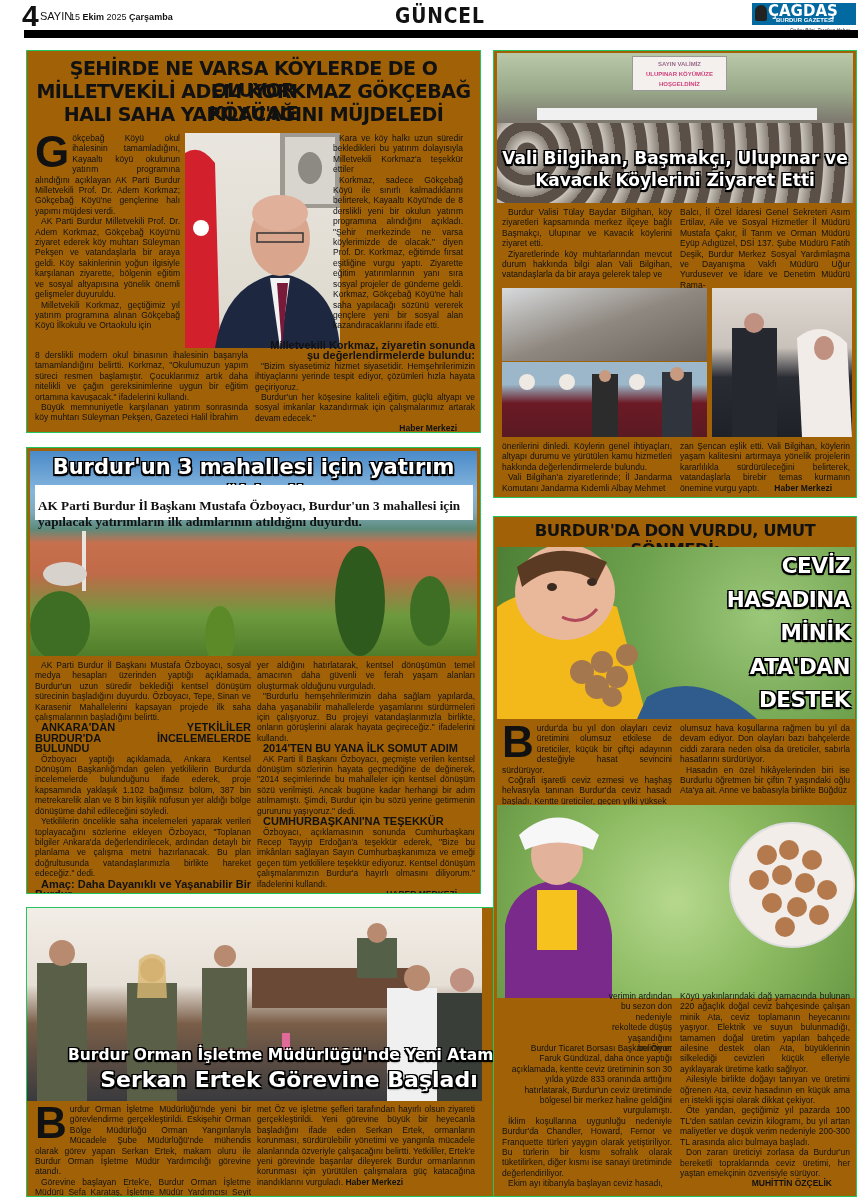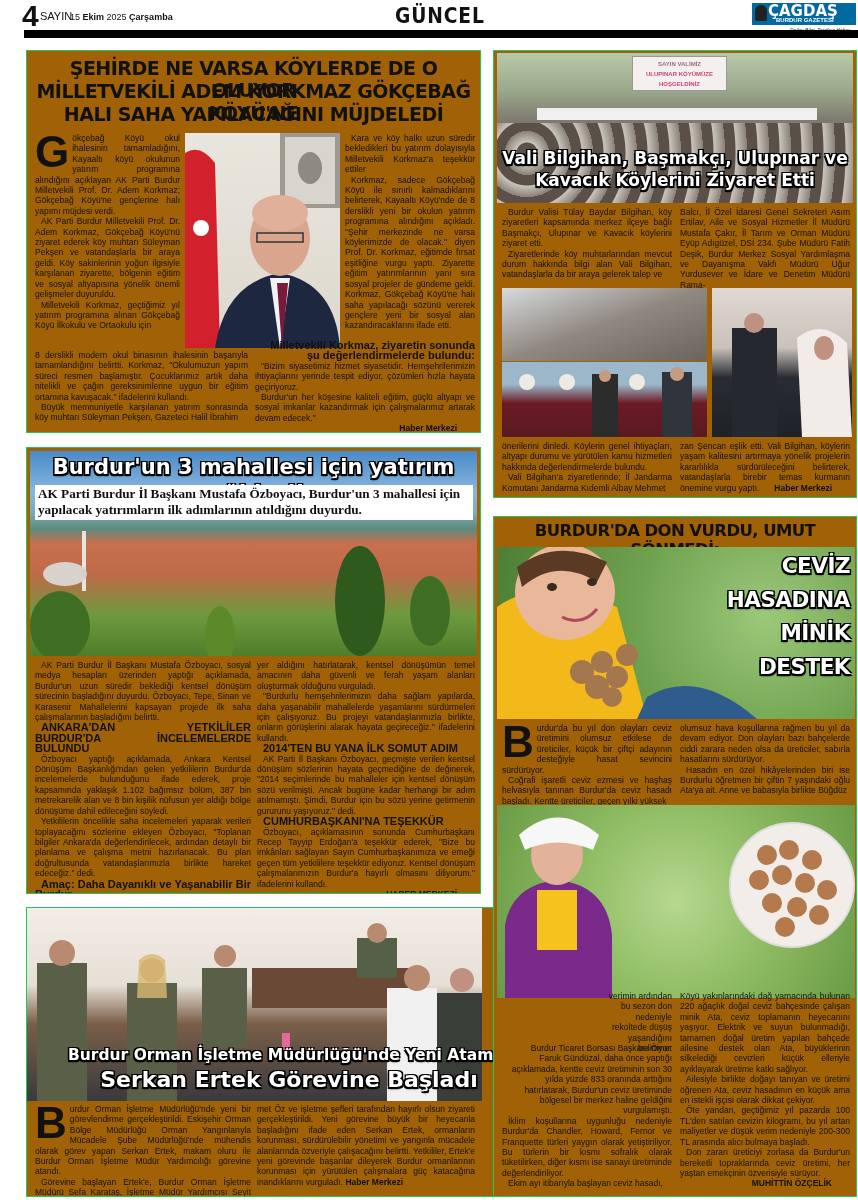--- a/index.html
+++ b/index.html
@@ -81,21 +81,21 @@
       <rect x="100" y="4" width="50" height="67" fill="#d8d5ce"></rect>
       <ellipse cx="125" cy="35" rx="12" ry="16" fill="#8d8a84"></ellipse>
       <path d="M30 215 Q40 150 95 140 Q150 150 155 215Z" fill="#1d2740"></path>
       <path d="M85 145 L95 215 L105 145Z" fill="#f2f2f2"></path>
       <path d="M92 150 L97 215 L103 150Z" fill="#7a1a3a"></path>
       <ellipse cx="95" cy="105" rx="30" ry="38" fill="#d9a58c"></ellipse>
       <ellipse cx="95" cy="80" rx="28" ry="18" fill="#e0b09a"></ellipse>
       <rect x="72" y="100" width="46" height="9" fill="none" stroke="#333" stroke-width="1.5"></rect>
     </svg>
   </div>
-  <div class="col txt" style="left:318px;top:82px;width:130px">
+  <div class="col txt" style="left:306px;top:82px;width:130px">
     <p>Kara ve köy halkı uzun süredir bekledikleri bu yatırım dolayısıyla Milletvekili Korkmaz'a teşekkür ettiler</p>
     <p>Korkmaz, sadece Gökçebağ Köyü ile sınırlı kalmadıklarını belirterek, Kayaaltı Köyü'nde de 8 derslikli yeni bir okulun yatırım programına alındığını açıkladı. "Şehir merkezinde ne varsa köylerimizde de olacak." diyen Prof. Dr. Korkmaz, eğitimde fırsat eşitliğine vurgu yaptı. Ziyarette eğitim yatırımlarının yanı sıra sosyal projeler de gündeme geldi. Korkmaz, Gökçebağ Köyü'ne halı saha yapılacağı sözünü vererek gençlere yeni bir sosyal alan kazandıracaklarını ifade etti.</p>
   </div>
   <div class="col txt" style="left:8px;top:299px;width:213px">
     <span>8 derslikli modern okul binasının ihalesinin başarıyla tamamlandığını belirtti. Korkmaz, "Okulumuzun yapım süreci resmen başlamıştır. Çocuklarımız artık daha nitelikli ve çağın gereksinimlerine uygun bir eğitim ortamına kavuşacak." ifadelerini kullandı.</span>
     <p>Büyük memnuniyetle karşılanan yatırım sonrasında köy muhtarı Süleyman Pekşen, Gazeteci Halil İbrahim</p>
   </div>
   <div class="col txt" style="left:228px;top:289px;width:220px">
     <p class="sub" style="text-align:right">Milletvekili Korkmaz, ziyaretin sonunda şu değerlendirmelerde bulundu:</p>
     <p>"Bizim siyasetimiz hizmet siyasetidir. Hemşehrilerimizin ihtiyaçlarını yerinde tespit ediyor, çözümleri hızla hayata geçiriyoruz.</p>
@@ -116,21 +116,21 @@
   </div>
   <div class="ovtitle" style="top:96px;font-size:17px;line-height:22px">
     <div>Vali Bilgihan, Başmakçı, Ulupınar ve</div>
     <div>Kavacık Köylerini Ziyaret Etti</div>
   </div>
   <div class="col txt" style="left:8px;top:156px;width:170px">
     <p>Burdur Valisi Tülay Baydar Bilgihan, köy ziyaretleri kapsamında merkez ilçeye bağlı Başmakçı, Ulupınar ve Kavacık köylerini ziyaret etti.</p>
     <p>Ziyaretlerinde köy muhtarlarından mevcut durum hakkında bilgi alan Vali Bilgihan, vatandaşlarla da bir araya gelerek talep ve</p>
   </div>
   <div class="col txt" style="left:186px;top:156px;width:170px">
-    <span>Balcı, İl Özel İdaresi Genel Sekreteri Asım Ertilav, Aile ve Sosyal Hizmetler İl Müdürü Mustafa Çakır, İl Tarım ve Orman Müdürü Eyüp Adıgüzel, DSİ 234. Şube Müdürü Fatih Deşik, Burdur Merkez Sosyal Yardımlaşma ve Dayanışma Vakfı Müdürü Uğur Yurdusever ve İdare ve Denetim Müdürü Rama-</span>
+    <span>Balcı, İl Özel İdaresi Genel Sekreteri Asım Ertilav, Aile ve Sosyal Hizmetler İl Müdürü Mustafa Çakır, İl Tarım ve Orman Müdürü Eyüp Adıgüzel, DSİ 137. Şube Müdürü Fatih Deşik, Burdur Merkez Sosyal Yardımlaşma ve Dayanışma Vakfı Müdürü Uğur Yurdusever ve İdare ve Denetim Müdürü Rama-</span>
   </div>
   <div class="photo" style="left:8px;top:237px;width:205px;height:73px;background:linear-gradient(160deg,#d7dadc 0%,#8f8880 50%,#6a645c 100%)"></div>
   <div class="photo" style="left:8px;top:311px;width:205px;height:75px;background:linear-gradient(180deg,#9bb7c9 0%,#9bb7c9 30%,#6b1a24 55%,#5a1a22 100%)">
     <svg width="205" height="75">
         <g fill="#efe9e4">
           <circle cx="25" cy="20" r="8"></circle>
           <circle cx="65" cy="20" r="8"></circle>
           <circle cx="135" cy="20" r="8"></circle>
         </g>
         <rect x="90" y="12" width="26" height="63" fill="#2c2c2c"></rect>
@@ -162,21 +162,21 @@
     <svg width="447" height="205" viewBox="0 0 447 205">
       <rect x="52" y="80" width="4" height="60" fill="#e8e4de"></rect>
       <ellipse cx="35" cy="123" rx="22" ry="12" fill="#d8d2cc"></ellipse>
       <ellipse cx="30" cy="175" rx="30" ry="35" fill="#3e6e24"></ellipse>
       <ellipse cx="330" cy="150" rx="25" ry="55" fill="#2f5a1e"></ellipse>
       <ellipse cx="190" cy="185" rx="15" ry="30" fill="#5d8a28"></ellipse>
       <ellipse cx="400" cy="160" rx="20" ry="35" fill="#3e6e24"></ellipse>
     </svg>
   </div>
   <div class="ovtitle" style="top:6px;font-size:21px;line-height:26px">Burdur'un 3 mahallesi için yatırım müjdesi!</div>
-  <div style="position:absolute;left:8px;top:37px;width:438px;height:35px;background:#fff;font-family:'Liberation Serif',serif;font-weight:bold;font-size:13.2px;line-height:16px;padding:1px 3px">AK Parti Burdur İl Başkanı Mustafa Özboyacı, Burdur'un 3 mahallesi için yapılacak yatırımların ilk adımlarının atıldığını duyurdu.</div>
+  <div style="position:absolute;left:8px;top:37px;width:438px;height:35px;background:#fff;font-family:'Liberation Serif',serif;font-weight:bold;font-size:13.2px;line-height:16px;padding:13px 3px">AK Parti Burdur İl Başkanı Mustafa Özboyacı, Burdur'un 3 mahallesi için yapılacak yatırımların ilk adımlarının atıldığını duyurdu.</div>
   <div class="col txt" style="left:8px;top:212px;width:216px">
     <p>AK Parti Burdur İl Başkanı Mustafa Özboyacı, sosyal medya hesapları üzerinden yaptığı açıklamada, Burdur'un uzun süredir beklediği kentsel dönüşüm sürecinin başladığını duyurdu. Özboyacı, Tepe, Sinan ve Karasenir Mahallelerini kapsayan projede ilk saha çalışmalarının başladığını belirtti.</p>
     <p class="sub">ANKARA'DAN YETKİLİLER BURDUR'DA İNCELEMELERDE BULUNDU</p>
     <p>Özboyacı yaptığı açıklamada, Ankara Kentsel Dönüşüm Başkanlığı'ndan gelen yetkililerin Burdur'da incelemelerde bulunduğunu ifade ederek, proje kapsamında yaklaşık 1.102 bağımsız bölüm, 387 bin metrekarelik alan ve 8 bin kişilik nüfusun yer aldığı bölge dönüşüme dahil edileceğini söyledi.</p>
     <p>Yetkililerin öncelikle saha incelemeleri yaparak verileri toplayacağını sözlerine ekleyen Özboyacı, "Toplanan bilgiler Ankara'da değerlendirilecek, ardından detaylı bir planlama ve çalışma metni hazırlanacak. Bu plan doğrultusunda vatandaşlarımızla birlikte hareket edeceğiz." dedi.</p>
     <p class="sub">Amaç: Daha Dayanıklı ve Yaşanabilir Bir Burdur</p>
     <p>Özboyacı, Burdur'un deprem riski yüksek bir bölgede</p>
   </div>
   <div class="col txt" style="left:230px;top:212px;width:218px">
     <span>yer aldığını hatırlatarak, kentsel dönüşümün temel amacının daha güvenli ve ferah yaşam alanları oluşturmak olduğunu vurguladı.</span>
@@ -240,20 +240,21 @@
           <circle cx="120" cy="130" r="11"></circle>
           <circle cx="115" cy="150" r="10"></circle>
           <circle cx="130" cy="108" r="11"></circle>
         </g>
     </svg>
   </div>
   <div class="ovtitle" style="top:32px;left:auto;right:6px;width:auto;text-align:right;font-size:21.5px;line-height:33.5px;letter-spacing:-.5px">
     <div>CEVİZ</div>
     <div>HASADINA</div>
     <div>MİNİK</div>
+    <div>ATA'DAN</div>
     <div>DESTEK</div>
   </div>
   <div class="col txt" style="left:8px;top:206px;width:170px">
     <span class="drop">B</span>
     <span>urdur'da bu yıl don olayları ceviz üretimini olumsuz etkilese de üreticiler, küçük bir çiftçi adayının desteğiyle hasat sevincini sürdürüyor.</span>
     <p>Coğrafi işaretli ceviz ezmesi ve haşhaş helvasıyla tanınan Burdur'da ceviz hasadı başladı. Kentte üreticiler, geçen yılki yüksek</p>
   </div>
   <div class="col txt" style="left:186px;top:206px;width:170px">
     <span>olumsuz hava koşullarına rağmen bu yıl da devam ediyor. Don olayları bazı bahçelerde ciddi zarara neden olsa da üreticiler, sabırla hasatlarını sürdürüyor.</span>
     <p>Hasadın en özel hikâyelerinden biri ise Burdurlu öğretmen bir çiftin 7 yaşındaki oğlu Ata'ya ait. Anne ve babasıyla birlikte Büğdüz</p>

